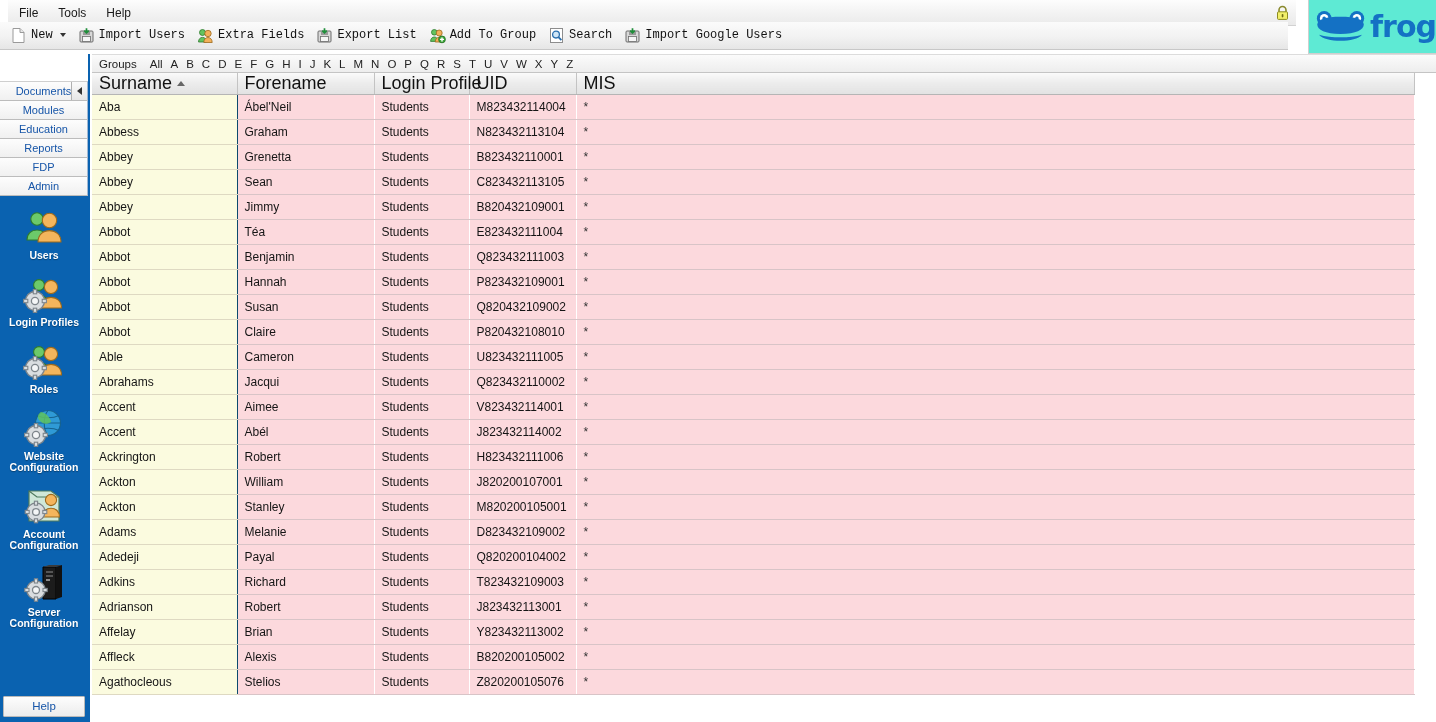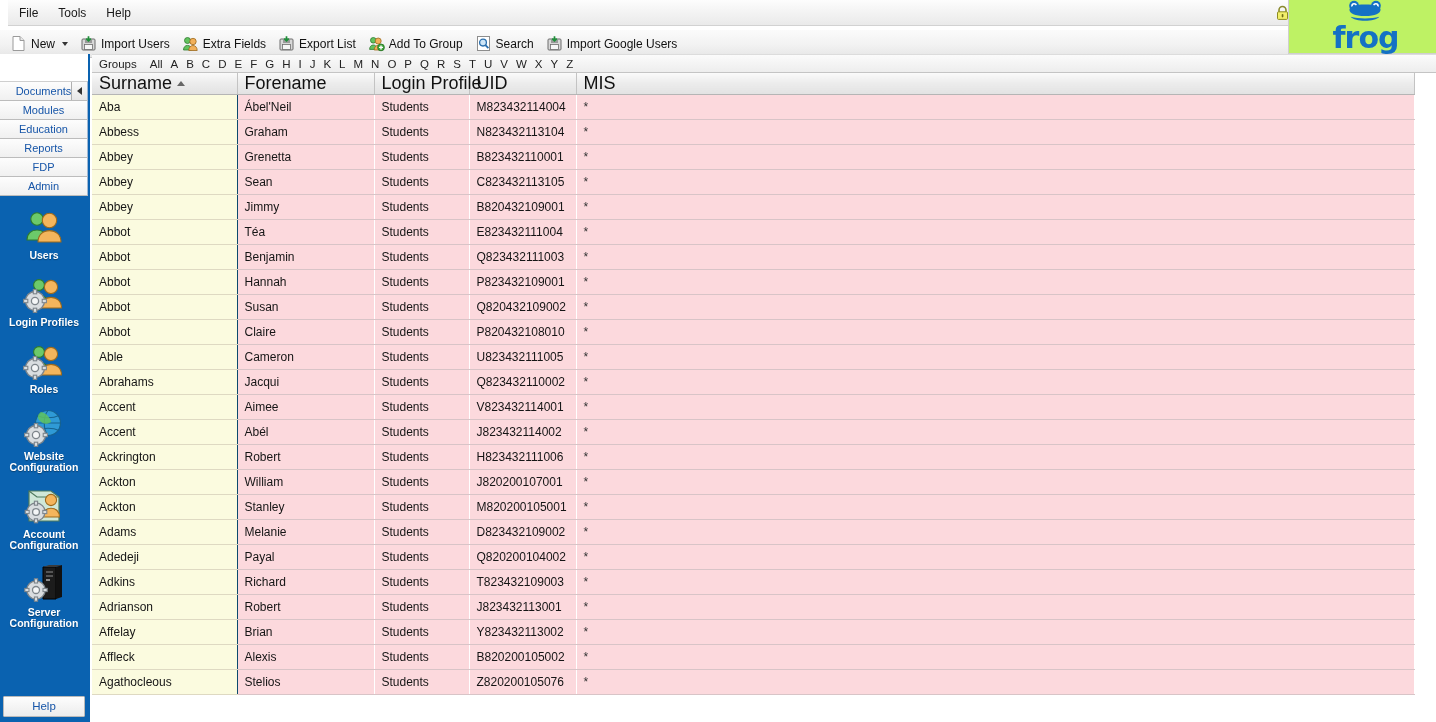--- a/index.html
+++ b/index.html
@@ -45,29 +45,30 @@
   .lock-wrap {
     display: flex;
     align-items: center;
     padding-right: 6px;
   }
   .lock-icon { display: block; }
 
   
   .toolbar {
     position: absolute;
-    left: 0; top: 30px;
+    left: 0; top: 22px;
     width: 1288px;
     height: 28px;
     background: linear-gradient(to bottom, #fbfbfb 0%, #f2f2f2 55%, #e6e6e6 100%);
     border-bottom: 1px solid #c8c8c8;
     display: flex;
-    align-items: center;
+    align-items: flex-start;
     box-sizing: border-box;
     padding-left: 6px;
+    font-family: Liberation Mono, monospace;
   }
   .tb-btn {
     display: flex;
     align-items: center;
     gap: 4px;
     height: 24px;
     padding: 0 7px 0 3px;
     font-size: 12px;
     color: #111;
     cursor: default;
@@ -81,31 +82,30 @@
     border-left: 3.5px solid transparent;
     border-right: 3.5px solid transparent;
     border-top: 4px solid #333;
     margin-left: 3px;
   }
 
   
   .logo-panel {
     position: absolute;
     right: 0; top: 0;
-    width: 148px;
+    width: 128px;
     height: 54px;
-    background: #bef264;
+    background: #5eead4;
     border-left: 1px solid #cfcfcf;
     border-bottom: 1px solid #cfcfcf;
     display: flex;
     align-items: center;
     justify-content: flex-start;
     box-sizing: border-box;
     padding-left: 4px;
-    flex-direction: column;
   }
   .logo-text {
     font-size: 30px;
     font-weight: bold;
     color: #1471c4;
     letter-spacing: -1px;
     line-height: 1;
     margin-left: 2px;
     font-family: "DejaVu Sans", sans-serif;
   }

